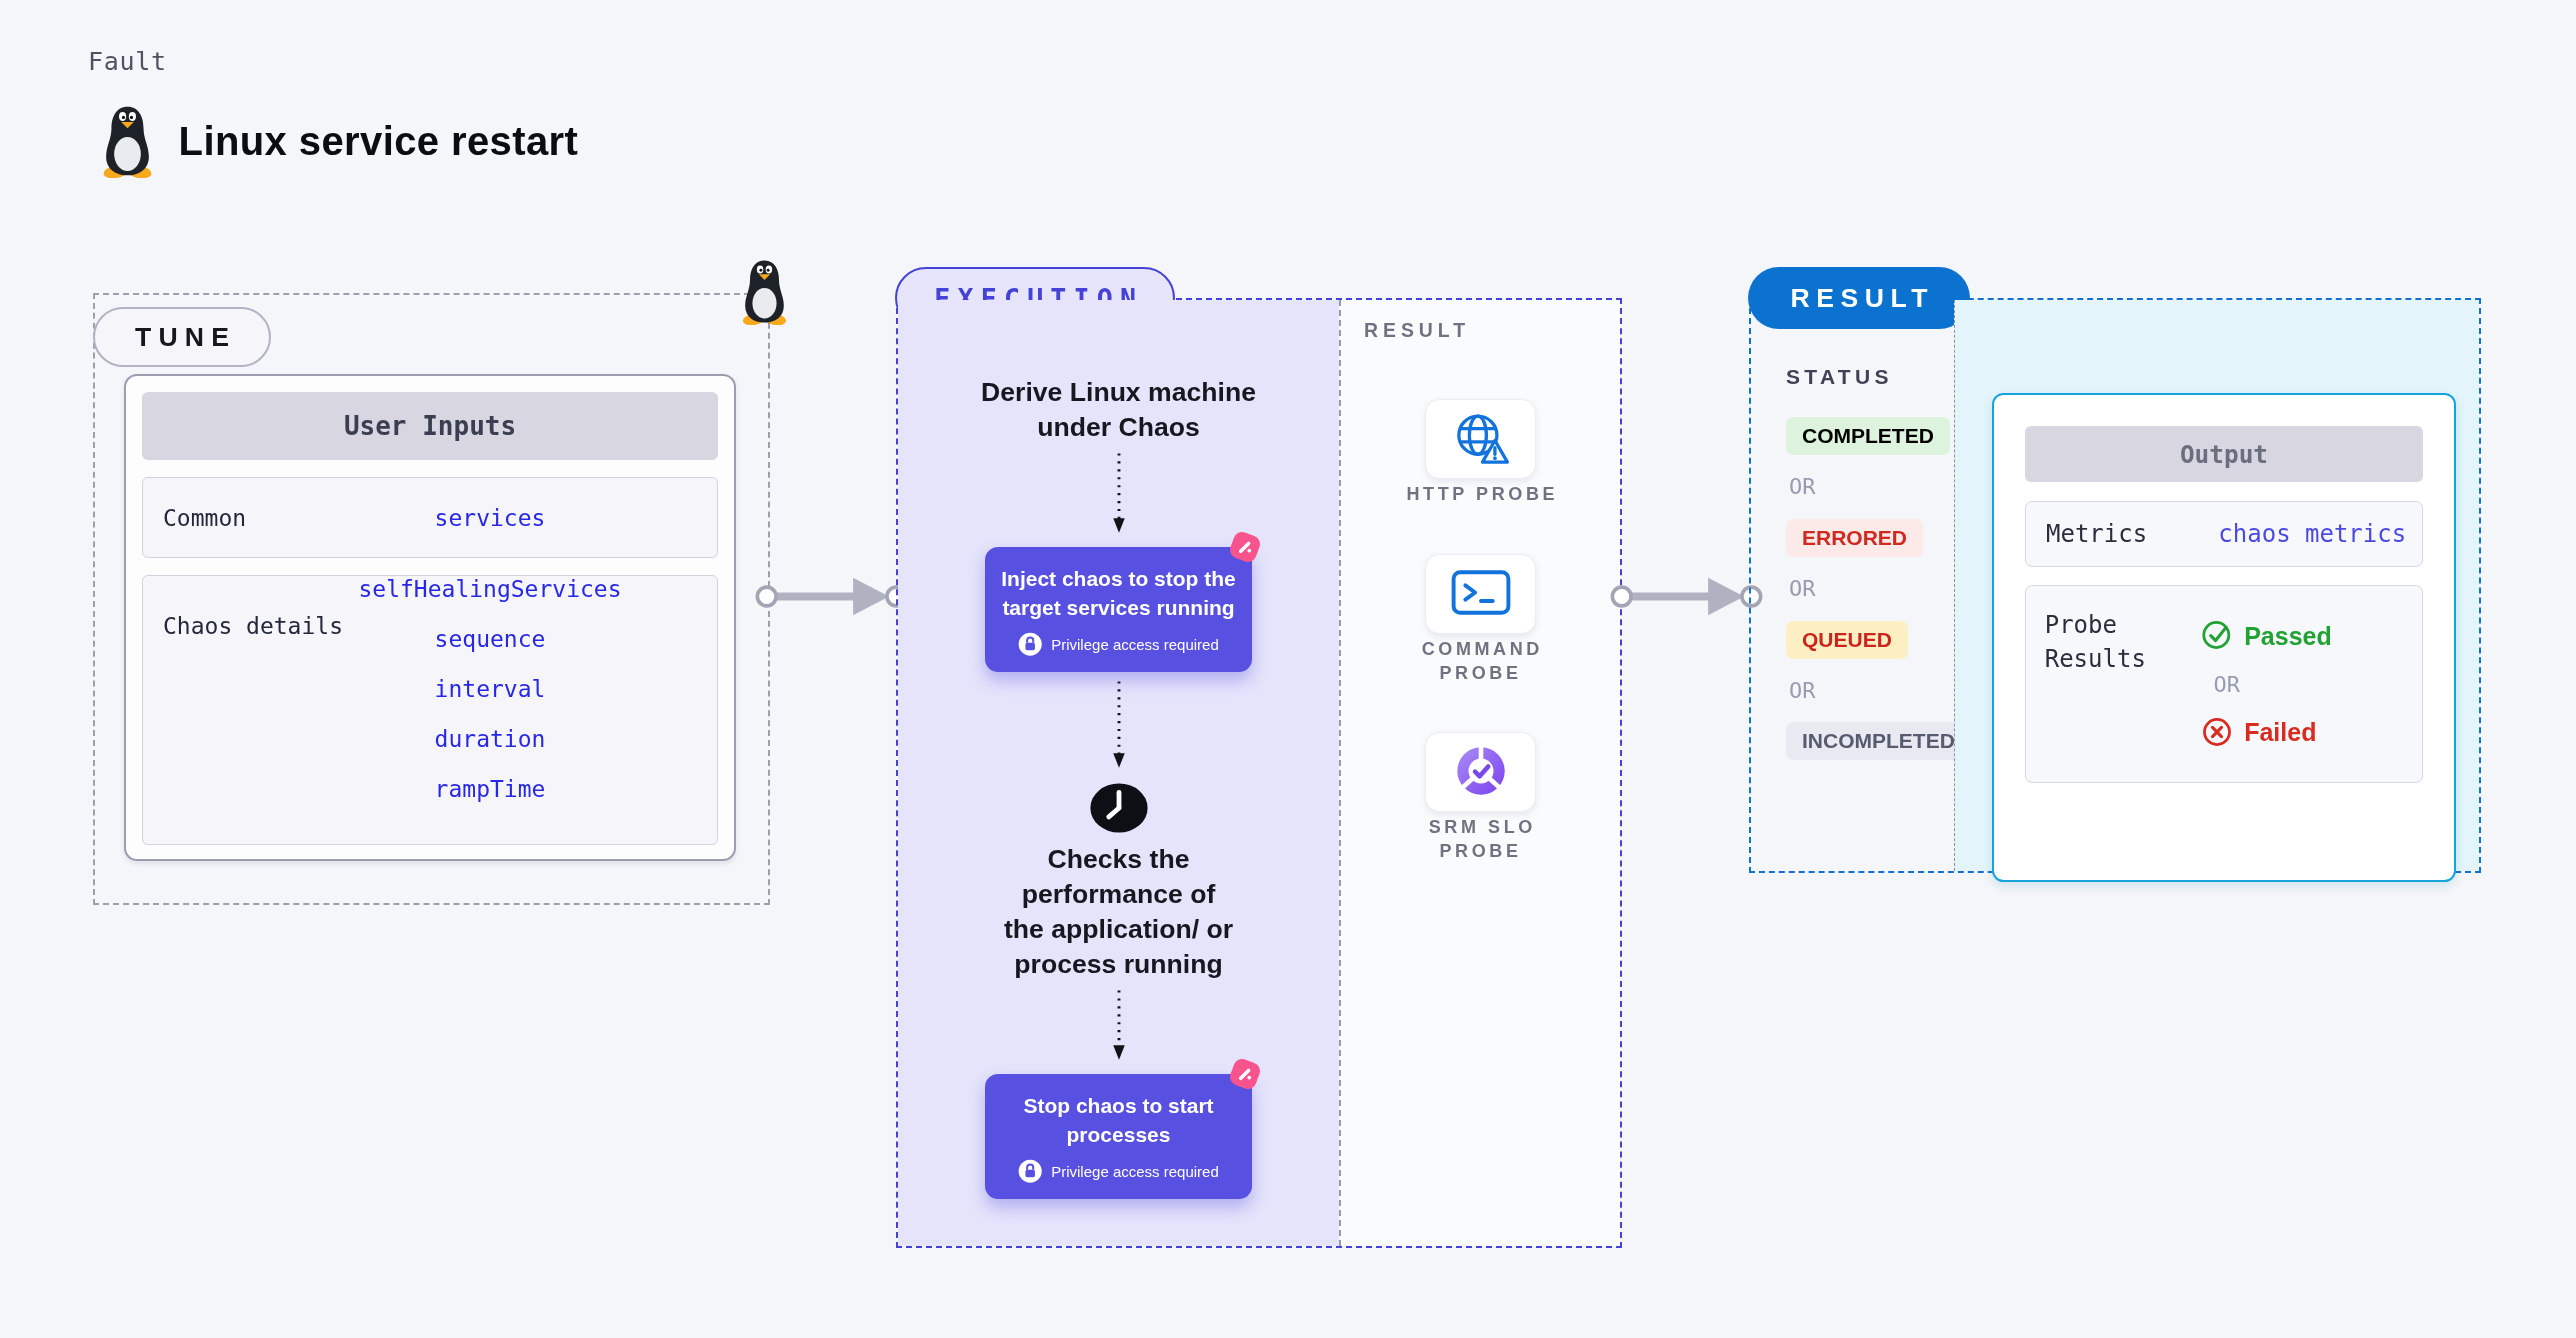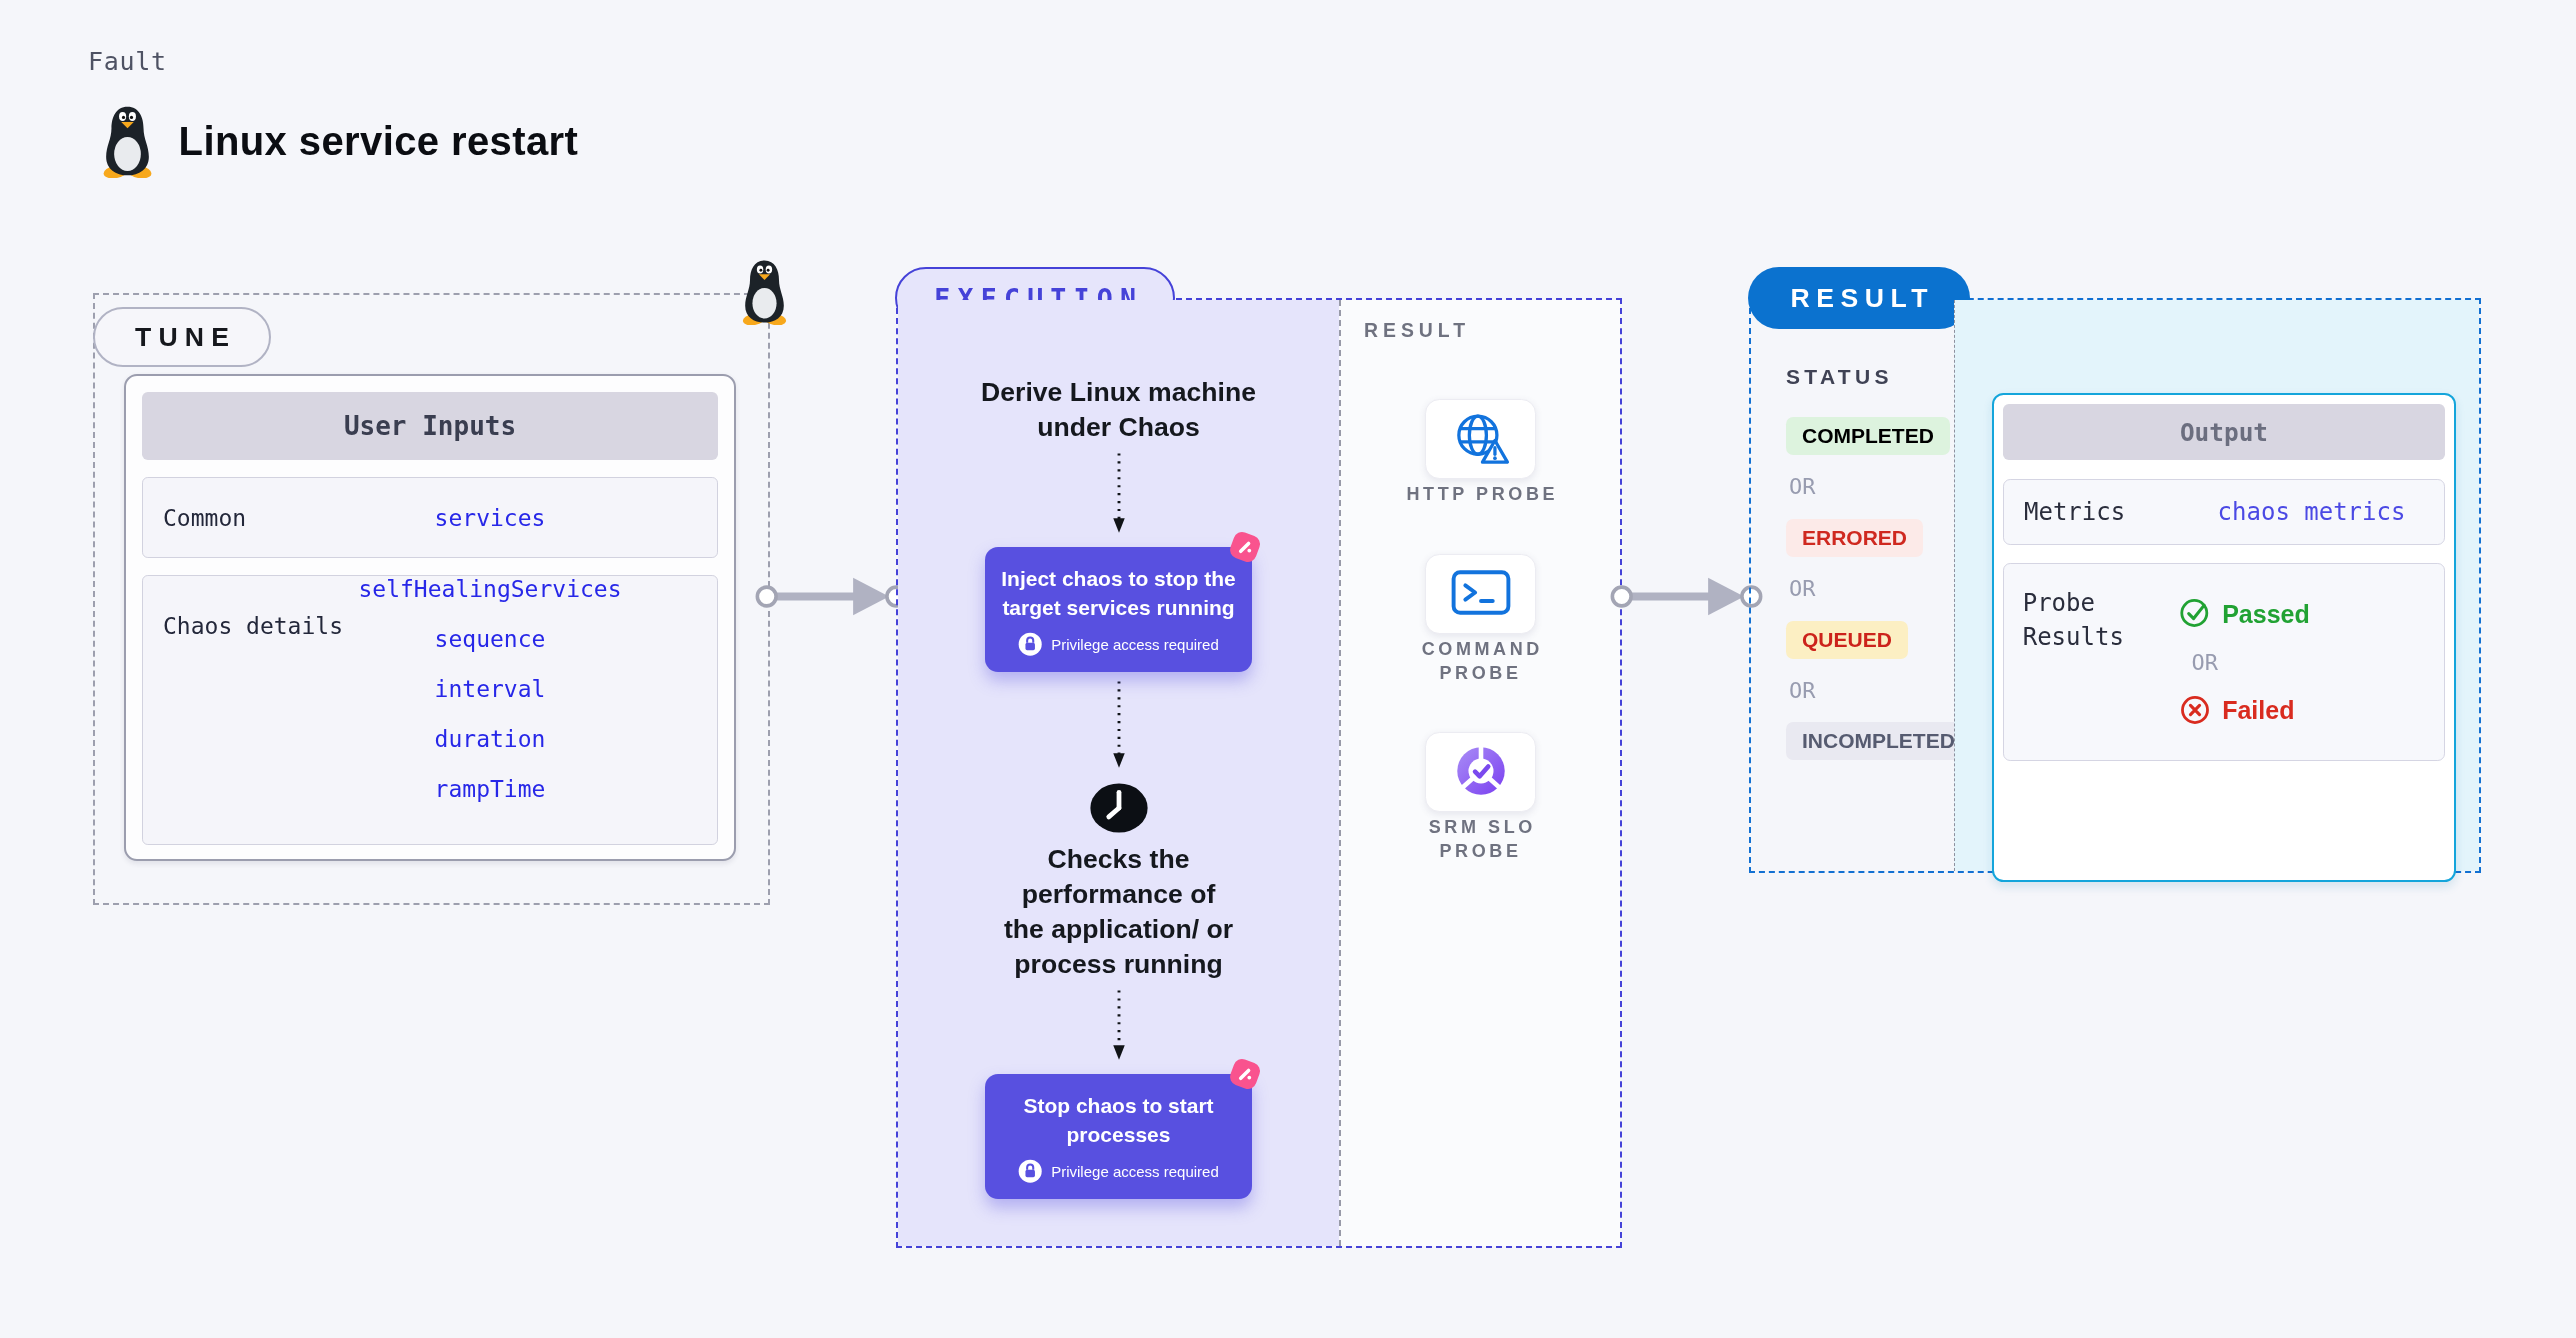--- a/index.html
+++ b/index.html
@@ -91,21 +91,21 @@
   .badge{height:38px;padding:0 16px;border-radius:7.2px;display:flex;align-items:center;
         font-size:21px;font-weight:700;}
   .badge-completed{color:#000000;background:#ddf3de;}
   .badge-errored{color:#cf2920;background:#fceae8;}
   .badge-queued{color:#cc231b;background:#fcefc3;}
   .badge-incompleted{color:#565b70;background:#e9e9f1;}
   .or-label{font-family:"DejaVu Sans Mono",monospace;font-size:22px;color:#989cb0;padding-left:2.9px;}
   .result-right{position:absolute;left:203px;top:0;right:0;bottom:0;background:#e3f4fb;
         border-left:1.4px dashed #8e909e;}
   .output-card{position:absolute;left:37px;top:93px;width:464px;height:489px;background:#fff;
-        border:2.9px solid #14a5db;border-radius:11.5px;padding:9px;box-sizing:border-box;
+        border:2.9px solid #14a5db;border-radius:11.5px;padding:31px;box-sizing:border-box;
         box-shadow:0 4.3px 10px rgba(20,120,170,.14);}
   .output-header{height:56px;background:#d8d6e1;border-radius:5.8px;display:flex;align-items:center;
         justify-content:center;font-family:"DejaVu Sans Mono",monospace;font-size:24.4px;
         font-weight:600;color:#6b6e7f;}
   .output-row{margin-top:18.7px;background:#f7f8fc;border:1.4px solid #d5d5e3;border-radius:7.2px;
         box-sizing:border-box;}
   .metrics-row{height:66px;display:flex;align-items:center;}
   .metrics-row .row-label{width:169px;padding-left:20px;font-family:"DejaVu Sans Mono",monospace;
         font-size:24px;color:#2a2d3c;}
   .metrics-row .row-value{width:237px;text-align:center;font-family:"DejaVu Sans Mono",monospace;

